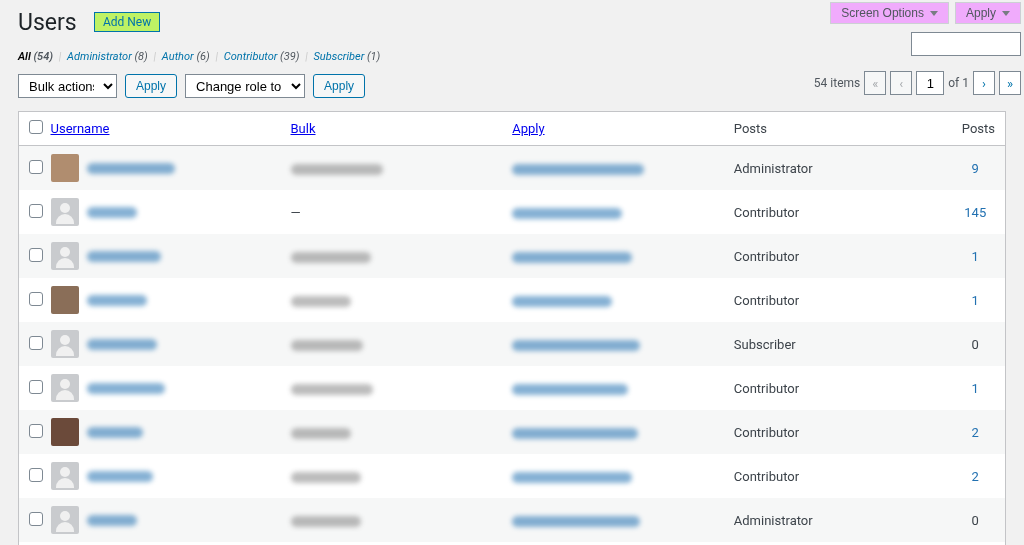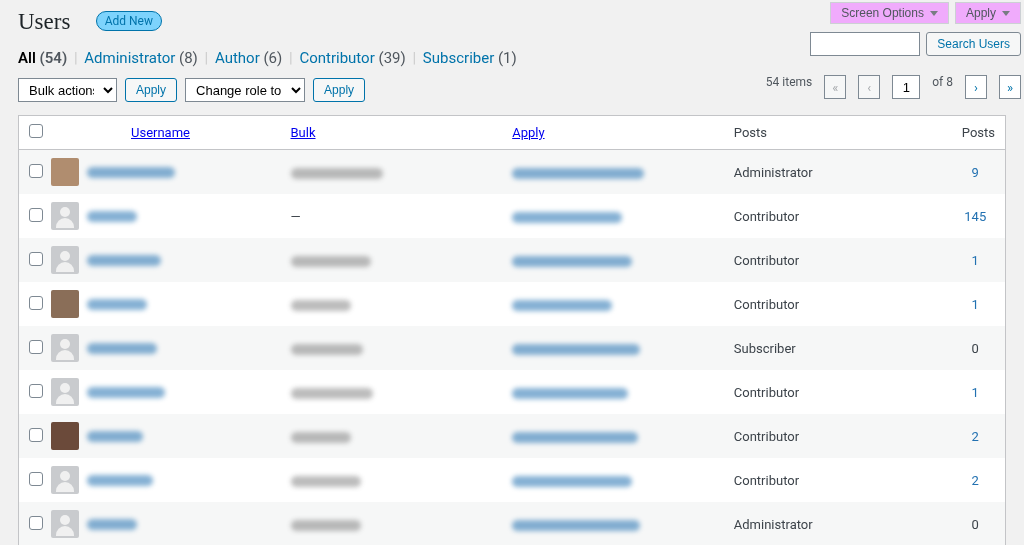--- a/index.html
+++ b/index.html
@@ -35,32 +35,31 @@
     border-left: 4px solid transparent;
     border-right: 4px solid transparent;
     border-top: 5px solid #787c82;
   }
   .wrap { padding: 9px 18px 0 18px; }
   h1 {
     font-size: 23px;
     font-weight: 400;
     color: #1d2327;
     display: inline-block;
-    margin-right: 22px;
-    font-family: Liberation Serif, serif;
+    margin-right: 14px;
   }
   .add-new {
     display: inline-block;
     vertical-align: 4px;
     border: 1px solid #0073aa;
     color: #0073aa;
-    background: #7dd3fc;
+    background: #bef264;
     padding: 2px 8px;
     font-size: 12px;
-    border-radius: 10px;
+    border-radius: 0;
     cursor: pointer;
   }
   .search-area {
     position: absolute;
     top: 32px;
     right: 3px;
     display: flex;
     gap: 6px;
   }
   .search-input {
@@ -75,22 +74,23 @@
     background: #f6f7f7;
     color: #0073aa;
     padding: 0 10px;
     height: 24px;
     font-size: 12px;
     cursor: pointer;
     border-radius: 3px;
   }
   .subsubsub {
     margin-top: 14px;
-    font-size: 15px;
+    font-size: 11px;
     color: #50575e;
+    font-style: italic;
   }
   .subsubsub a { color: #0073aa; text-decoration: none; }
   .subsubsub .count { color: #50575e; }
   .subsubsub .sep { color: #ccc; padding: 0 3px; }
   .subsubsub .current { font-weight: 600; color: #000; }
   .tablenav {
     margin-top: 8px;
     display: flex;
     align-items: center;
     gap: 8px;
@@ -114,21 +114,22 @@
     padding: 0 10px;
     font-size: 12px;
     border-radius: 3px;
     cursor: pointer;
   }
   .pagination {
     position: absolute;
     right: -15px;
     top: 0;
     display: flex;
-    gap: 12px;
+    align-items: center;
+    gap: 4px;
     font-size: 12px;
     color: #50575e;
   }
   .pag-btn {
     border: 1px solid #7e8993;
     background: #f6f7f7;
     color: #a7aaad;
     width: 22px; height: 24px;
     display: inline-flex;
     align-items: center;
@@ -150,21 +151,21 @@
     text-align: left;
     font-weight: 400;
     font-size: 13px;
     color: #2271b1;
     padding: 8px 10px;
     border-bottom: 1px solid #c3c4c7;
     background: #fff;
   }
   thead th.role, thead th.posts { color: #3c434a; }
   thead th.cb { width: 22px; }
-  thead th.username { width: 240px; text-align: center; }
+  thead th.username { width: 240px; }
   thead th.posts { width: 60px; text-align: right; }
   tbody tr:nth-child(odd) { background: #f6f7f7; }
   tbody tr:nth-child(even) { background: #fff; }
   tbody td {
     padding: 8px 10px;
     font-size: 13px;
     vertical-align: middle;
     height: 36px;
   }
   td.cb { width: 22px; }
@@ -233,21 +234,20 @@
     <span class="tri-down"></span>
   </button>
 </div>
 
 <div class="wrap">
   <h1>Users</h1>
   <a class="add-new">Add New</a>
 
   <div class="search-area">
     <input class="search-input" type="text" placeholder="" style="">
-    <button class="search-btn">Search Users</button>
   </div>
 
   <div class="subsubsub">
     <span class="current"><span>All</span> <span class="count">(54)</span></span>
     <span class="sep">|</span>
     <a href="#"><span>Administrator</span> <span class="count">(8)</span></a>
     <span class="sep">|</span>
     <a href="#"><span>Author</span> <span class="count">(6)</span></a>
     <span class="sep">|</span>
     <a href="#"><span>Contributor</span> <span class="count">(39)</span></a>
@@ -263,21 +263,21 @@
     <select class="sel role">
       <option>Change role to...</option>
     </select>
     <button class="btn-outline">Apply</button>
 
     <div class="pagination">
       <span>54 items</span>
       <span class="pag-btn">«</span>
       <span class="pag-btn">‹</span>
       <input class="page-num" type="text" value="1" style="">
-      <span>of 8</span>
+      <span>of 1</span>
       <span class="pag-btn active">›</span>
       <span class="pag-btn active">»</span>
     </div>
   </div>
 
   <table>
     <thead>
       <tr>
         <th class="cb"><input type="checkbox" style=""></th>
         <th class="username"><a href="#">Username</a></th>

